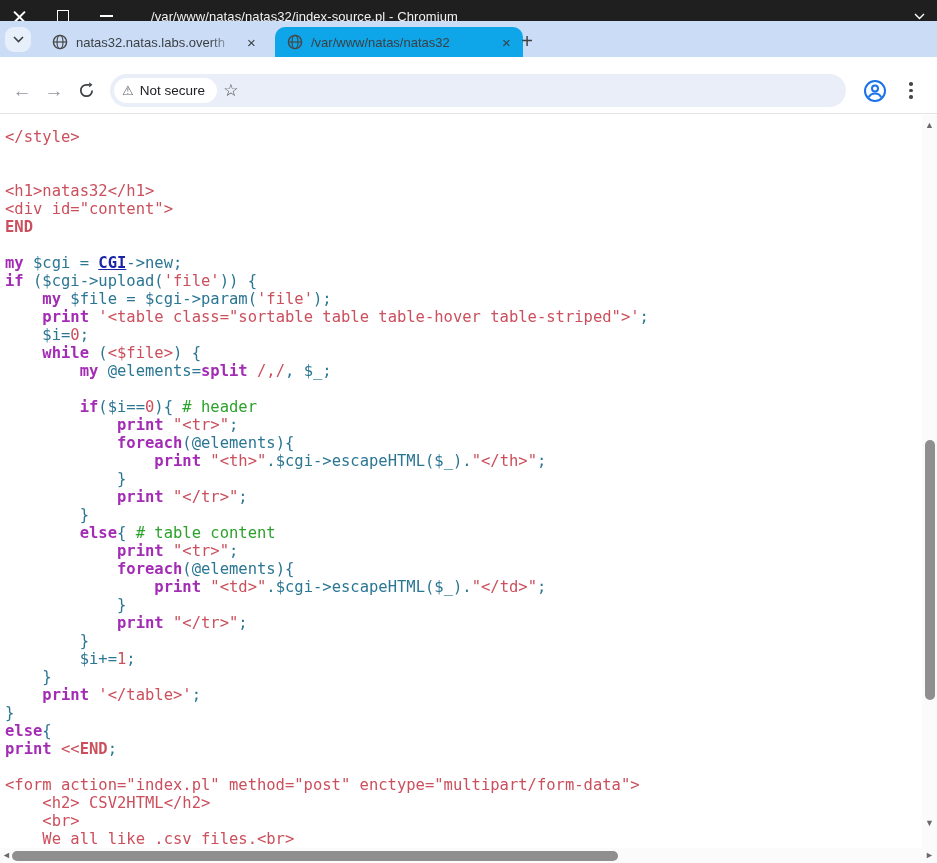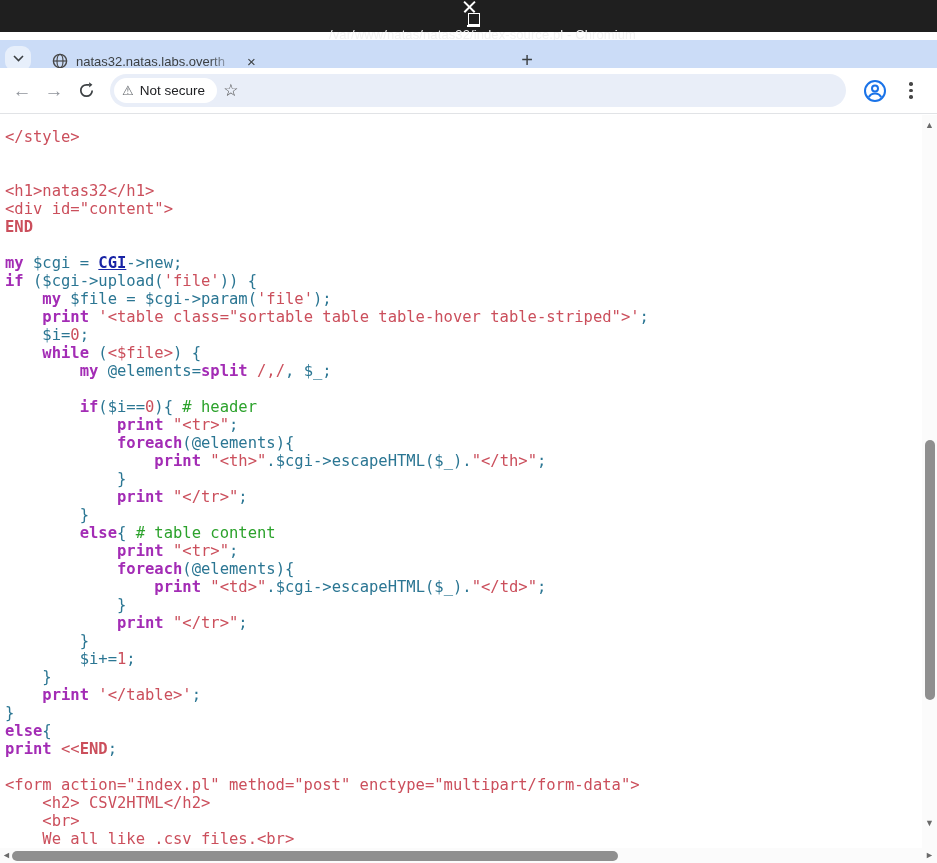--- a/index.html
+++ b/index.html
@@ -6,41 +6,41 @@
     --keyword:#a32cb5; --normal:#2b7693; --string:#cb4f5c; --comment:#2ca22c;
     --type:#1823a5; --titlebar:#1f1f1f; --tabstrip:#cbdcf7; --omnibox:#e9eef8;
     --icon-dark:#474747; --icon-gray:#8f939a; --accent-blue:#1a73e8;
   }
   *{margin:0;padding:0;box-sizing:border-box;}
   html,body{width:937px;height:863px;overflow:hidden;}
   body{font-family:"Liberation Sans",sans-serif;background:#fff;position:relative;}
 
   
   .titlebar{position:absolute;left:0;top:0;width:937px;height:32px;background:var(--titlebar);
-    display:flex;align-items:center;flex-direction:column;}
+    display:flex;align-items:center;}
   .winbtn{width:34px;height:32px;display:flex;align-items:center;justify-content:center;cursor:default;}
   .x-glyph{position:relative;width:13px;height:13px;}
   .x-glyph::before,.x-glyph::after{content:"";position:absolute;left:-1px;top:6px;width:15px;height:1.6px;background:#fff;}
   .x-glyph::before{transform:rotate(45deg);}
   .x-glyph::after{transform:rotate(-45deg);}
   .max-glyph{width:12px;height:12px;border:1.6px solid #fff;}
   .min-glyph{width:13px;height:1.6px;background:#fff;}
   .winbtn:nth-child(1){margin-left:2px;}
   .winbtn:nth-child(2){margin-left:10px;}
   .winbtn:nth-child(3){margin-left:9px;}
   .title-text{color:#f1f1f1;font-size:13px;margin-left:28px;letter-spacing:.1px;}
   .title-chevron{margin-left:auto;margin-right:8px;width:20px;display:flex;justify-content:center;}
 
   
-  .tabstrip{position:absolute;left:0;top:40px;width:937px;height:36px;background:var(--tabstrip);}
+  .tabstrip{position:absolute;left:0;top:21px;width:937px;height:36px;background:var(--tabstrip);}
   .tabsearch{position:absolute;left:5px;top:6px;width:26px;height:25px;border-radius:9px;
     background:rgba(255,255,255,.55);display:flex;align-items:center;justify-content:center;}
   .tab{position:absolute;top:6px;height:30px;display:flex;align-items:center;}
   .tab-inactive{left:40px;width:228px;}
-  .tab-active{left:275px;width:228px;height:30px;background:#e5e5e5;border-radius:10px 10px 0 0;margin-top:24px;}
+  .tab-active{left:275px;width:248px;height:30px;background:#0ea5e9;border-radius:10px 10px 0 0;}
   .tab .globe{margin-left:12px;flex:0 0 auto;}
   .tab-label{font-size:13px;color:#3c4043;margin-left:8px;white-space:nowrap;overflow:hidden;flex:1;
     -webkit-mask-image:linear-gradient(90deg,#000 82%,transparent 98%);
     mask-image:linear-gradient(90deg,#000 82%,transparent 98%);}
   .tab-close{width:17px;height:17px;margin:0 8px 0 4px;border-radius:50%;display:flex;align-items:center;
     justify-content:center;font-size:15px;color:#3c4043;flex:0 0 auto;line-height:1;}
   .newtab-btn{position:absolute;left:515px;top:8px;width:24px;height:24px;border-radius:50%;
     display:flex;align-items:center;justify-content:center;font-size:20px;color:#3c4043;}
 
   

